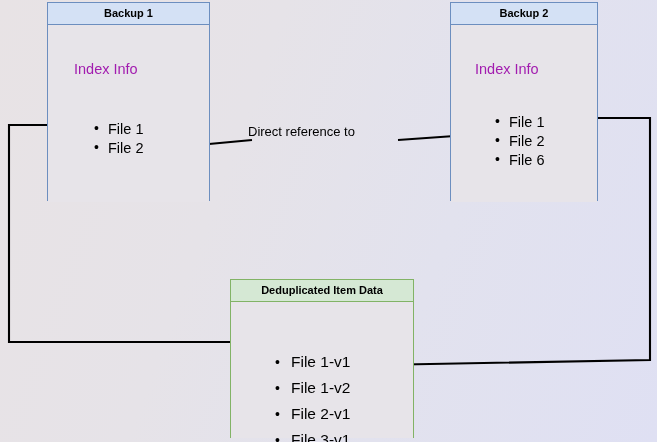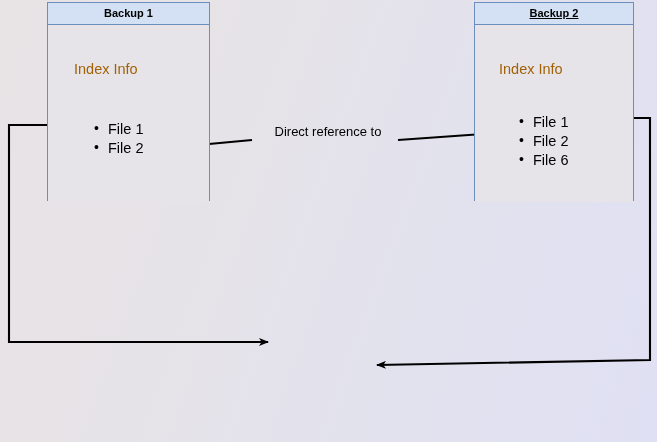--- a/index.html
+++ b/index.html
@@ -49,21 +49,21 @@
   }
   .box-body {
     position: relative;
     box-sizing: border-box;
     width: 100%;
     background: #e7e4e9;
   }
   .idx-title {
     position: absolute;
     font-size: 14.5px;
-    color: #a16207;
+    color: #a21caf;
     white-space: nowrap;
     text-align: right;
   }
   .file-list {
     position: absolute;
     margin: 0;
     padding: 0;
     list-style: none;
   }
   .file-list li {
@@ -84,21 +84,20 @@
   .dedup-list li {
     line-height: 26px;
     font-size: 15.5px;
     padding-left: 16px;
   }
   .dedup-list li::before {
     top: 0px;
   }
   .mid-label {
     position: absolute;
-    text-align: center;
     font-size: 13px;
     color: #000;
     line-height: 17px;
     white-space: nowrap;
   }
   #wires {
     position: absolute;
     left: 0; top: 0;
     width: 657px;
     height: 442px;
@@ -130,30 +129,41 @@
     <div class="box-header header-blue">Backup 1</div>
     <div class="box-body" style="height:177px;">
       <div class="idx-title" style="left:26px; top:36px;">Index Info</div>
       <ul class="file-list" style="left:46px; top:95px;">
         <li>File 1</li>
         <li>File 2</li>
       </ul>
     </div>
   </div>
 
-  <div class="box box-blue" style="left:474px; top:2px; width:160px; height:199px;text-decoration:underline;">
+  <div class="box box-blue" style="left:450px; top:2px; width:148px; height:199px;">
     <div class="box-header header-blue">Backup 2</div>
     <div class="box-body" style="height:177px;">
       <div class="idx-title" style="left:24px; top:36px;">Index Info</div>
       <ul class="file-list" style="left:44px; top:88px;">
         <li>File 1</li>
         <li>File 2</li>
         <li>File 6</li>
       </ul>
     </div>
   </div>
 
+  <div class="box box-green" style="left:230px; top:279px; width:184px; height:159px;">
+    <div class="box-header header-green">Deduplicated Item Data</div>
+    <div class="box-body" style="height:136px;">
+      <ul class="file-list dedup-list" style="left:44px; top:47px;">
+        <li>File 1-v1</li>
+        <li>File 1-v2</li>
+        <li>File 2-v1</li>
+        <li>File 3-v1</li>
+      </ul>
+    </div>
+  </div>
 
   <div class="mid-label" style="left:248px; top:123px; width:160px;">
     <div>Direct reference to</div>
   </div>
 
 </div>
 
 </body></html>

